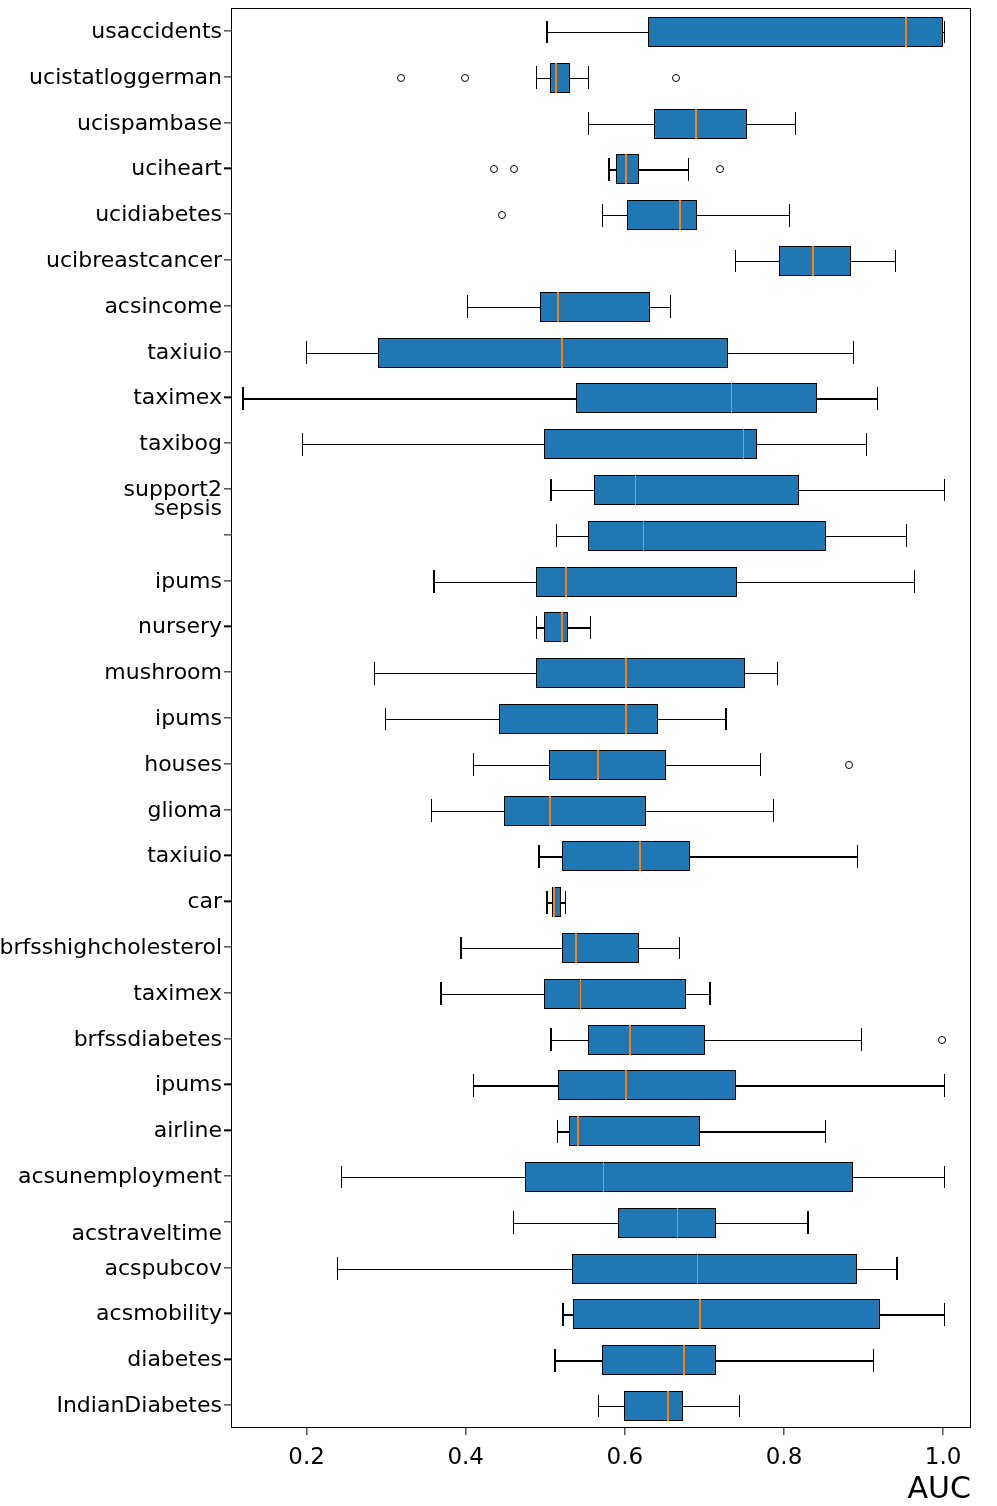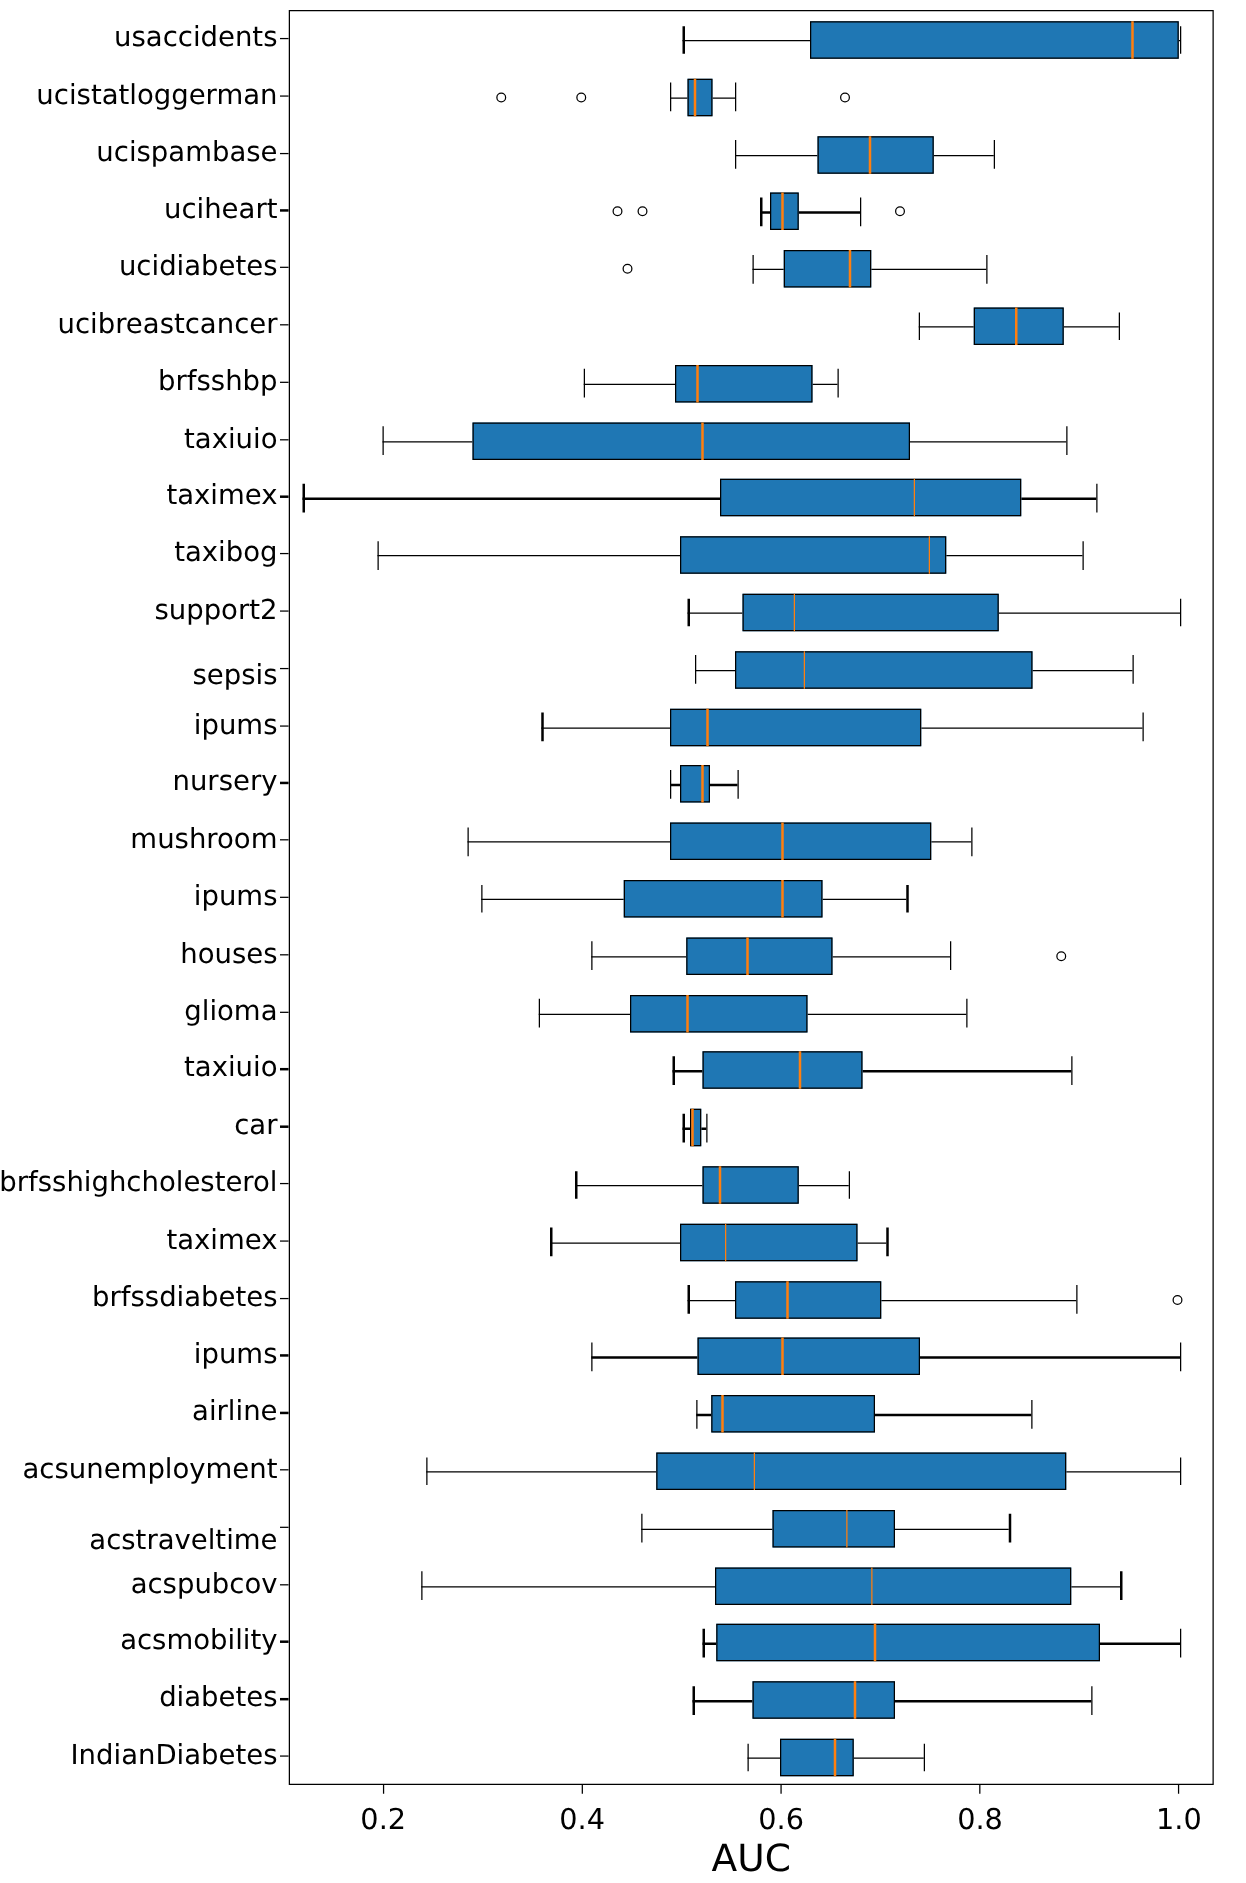--- a/index.html
+++ b/index.html
@@ -87,21 +87,21 @@
     left: 231px;
     top: 1433px;
     width: 740px;
     height: 40px;
   }
   #axis-title {
     position: absolute;
     left: 231px;
     top: 1470px;
     width: 740px;
-    text-align: center;
+    text-align: right;
     font-size: 30px;
     color: #000000;
   }
   
   .box {
     position: absolute;
     background: #1f77b4;
     border: 1.3px solid #000000;
     box-sizing: border-box;
   }
@@ -136,26 +136,26 @@
 
 <div id="page">
 
   <div id="ylabels">
       <div class="ylabel" style="top: 22.9032px;">usaccidents</div>
       <div class="ylabel" style="top: 68.7097px;">ucistatloggerman</div>
       <div class="ylabel" style="top: 114.516px; text-align: center;">ucispambase</div>
       <div class="ylabel" style="top: 160.323px;">uciheart</div>
       <div class="ylabel" style="top: 206.129px;">ucidiabetes</div>
       <div class="ylabel" style="top: 251.935px;">ucibreastcancer</div>
-      <div class="ylabel" style="top: 297.742px;">brfsshbp</div>
+      <div class="ylabel" style="top: 297.742px;">acsincome</div>
       <div class="ylabel" style="top: 343.548px;">taxiuio</div>
       <div class="ylabel" style="top: 389.355px;">taximex</div>
       <div class="ylabel" style="top: 435.161px;">taxibog</div>
       <div class="ylabel" style="top: 480.968px;">support2</div>
-      <div class="ylabel" style="top: 533px;">sepsis</div>
+      <div class="ylabel" style="top: 500px;">sepsis</div>
       <div class="ylabel" style="top: 572.581px;">ipums</div>
       <div class="ylabel" style="top: 618.387px;">nursery</div>
       <div class="ylabel" style="top: 664.194px;">mushroom</div>
       <div class="ylabel" style="top: 710px;">ipums</div>
       <div class="ylabel" style="top: 755.806px;">houses</div>
       <div class="ylabel" style="top: 801.613px;">glioma</div>
       <div class="ylabel" style="top: 847.419px;">taxiuio</div>
       <div class="ylabel" style="top: 893.226px;">car</div>
       <div class="ylabel" style="top: 939.032px;">brfsshighcholesterol</div>
       <div class="ylabel" style="top: 984.839px;">taximex</div>

